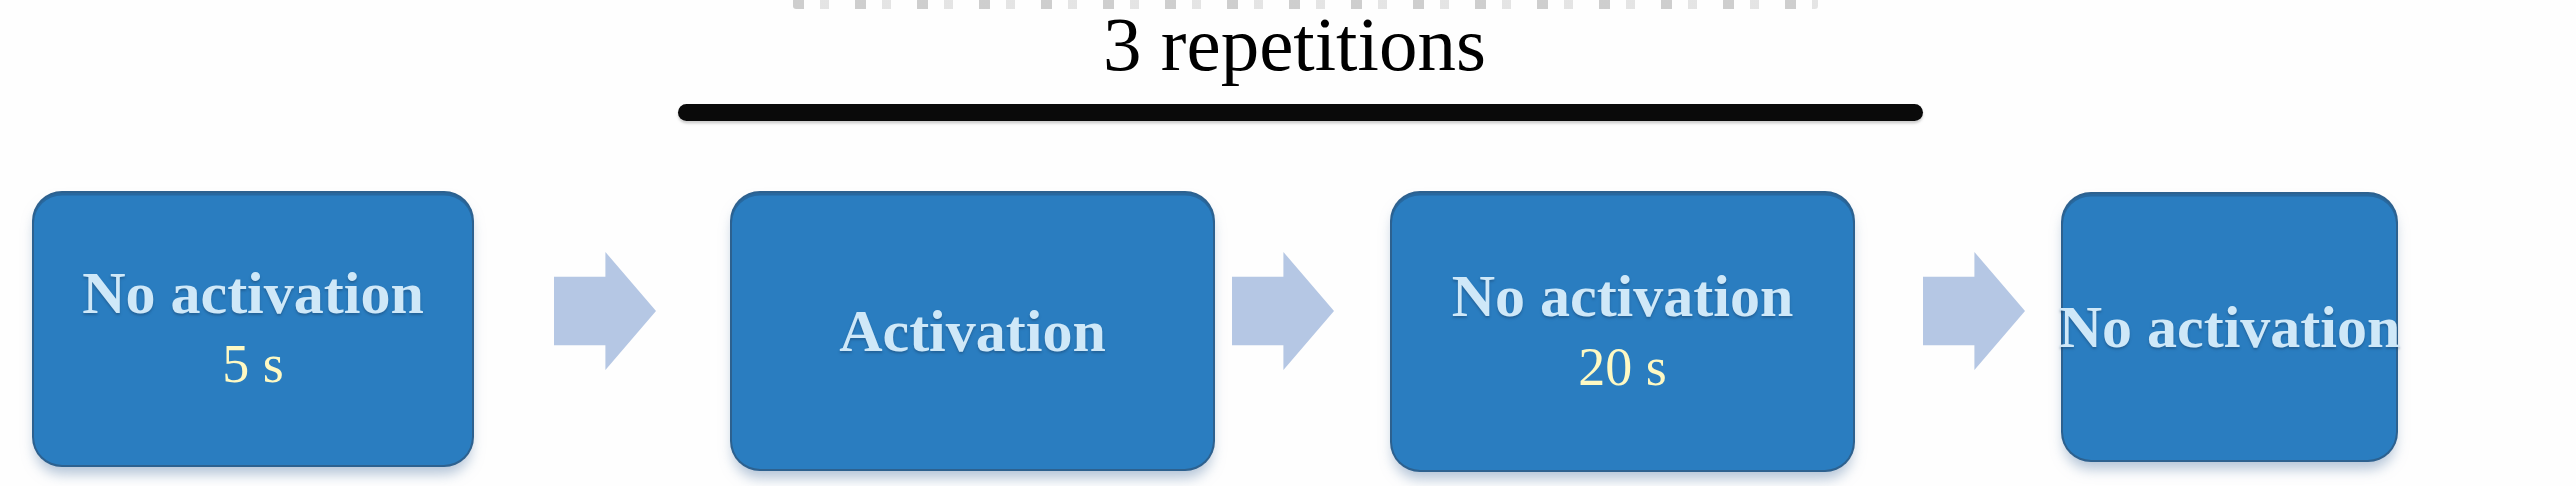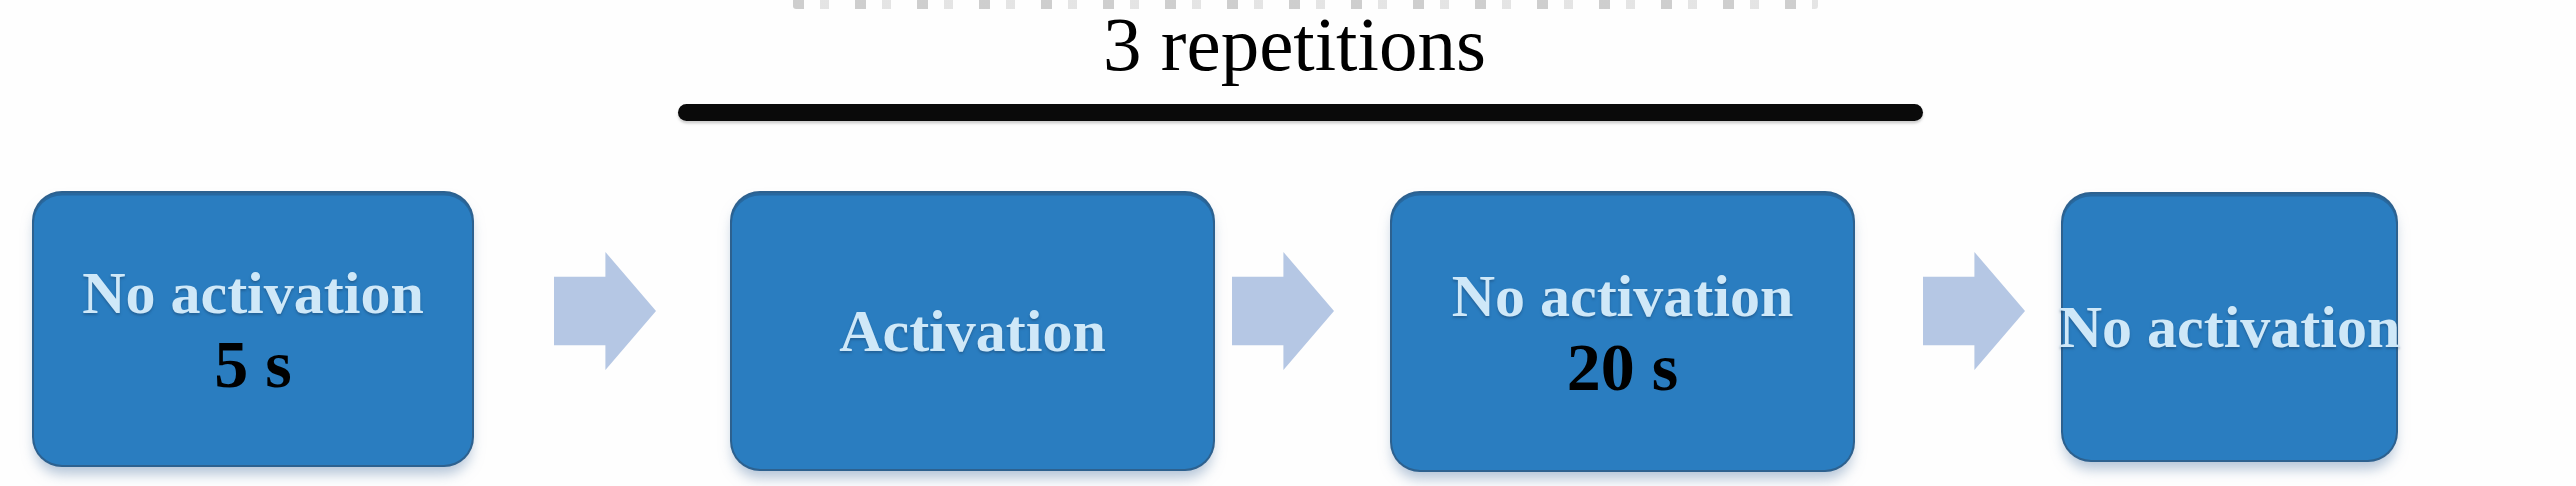--- a/index.html
+++ b/index.html
@@ -73,24 +73,24 @@
   }
   .step-label {
     font-size: 60px;
     font-weight: bold;
     line-height: 71px;
     color: #cfe8f8;
     text-shadow: 0 1.6px 2.4px rgba(20,50,80,0.35);
     white-space: nowrap;
   }
   .step-duration {
-    font-size: 68px;
-    font-weight: bold;
+    font-size: 54px;
+    font-weight: normal;
     line-height: 71px;
-    color: #000000;
+    color: #fef9c3;
     white-space: nowrap;
   }
 
   .box-1 { left: 32px;   top: 175px; width: 442px; height: 276px; }
   .box-2 { left: 730px;  top: 175px; width: 485px; height: 280px; }
   .box-3 { left: 1390px; top: 175px; width: 465px; height: 281px; }
   .box-4 { left: 2061px; top: 176px; width: 337px; height: 270px; }
 
   .flow-arrow {
     position: absolute;

